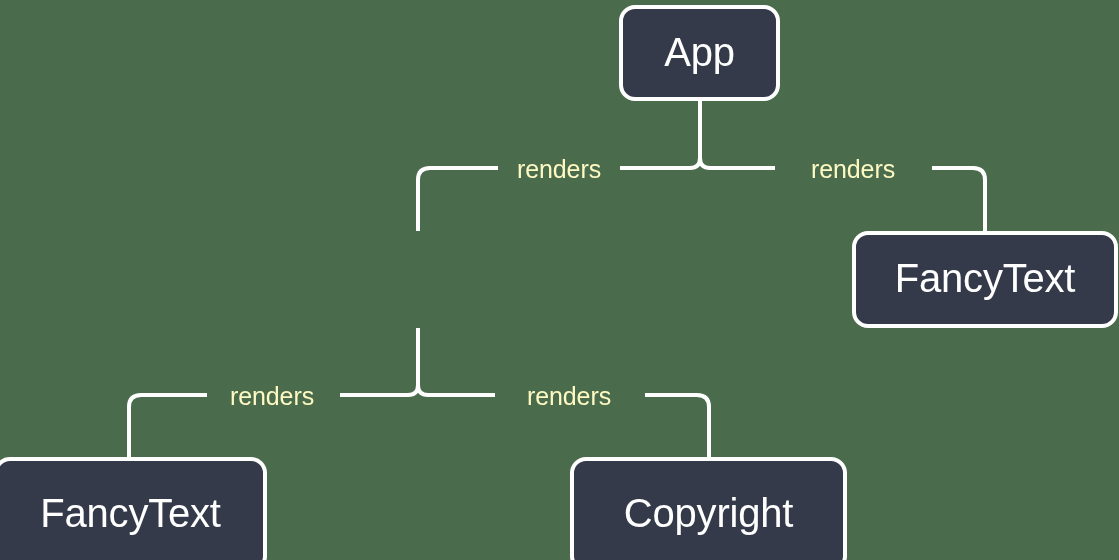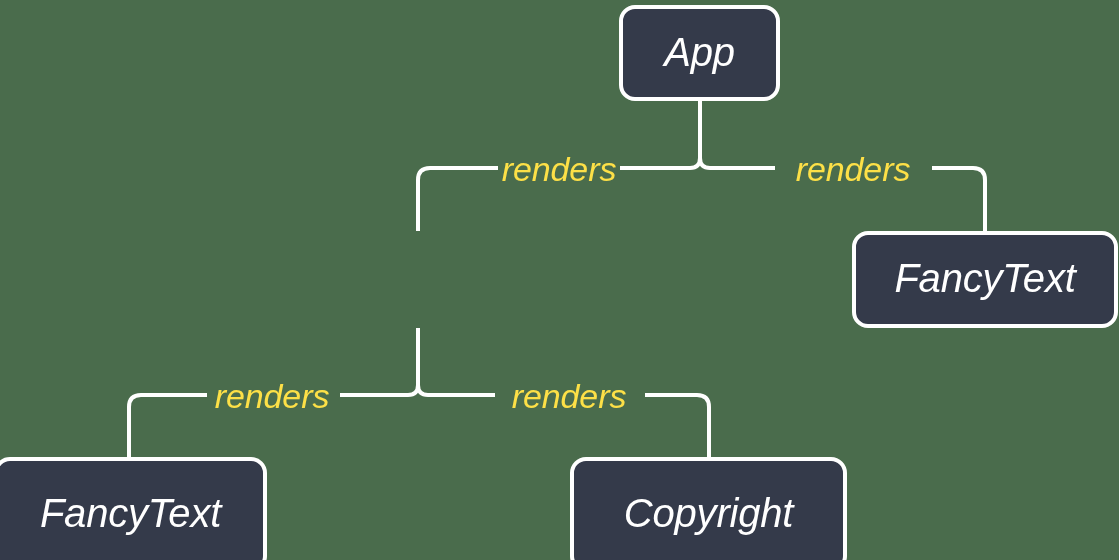--- a/index.html
+++ b/index.html
@@ -11,21 +11,20 @@
     height: 560px;
     overflow: hidden;
     font-family: "Liberation Sans", sans-serif;
     background: #4a6c4c;
   }
   #diagram-root {
     position: relative;
     width: 961px;
     height: 560px;
     background: #4a6c4c;
-    font-style: italic;
   }
   #tree-svg {
     position: absolute;
     left: 0;
     top: 0;
     width: 1119px;
     height: 560px;
     display: block;
   }
   .node-box {
@@ -44,22 +43,22 @@
     line-height: 1;
     white-space: nowrap;
     font-family: "Liberation Sans", sans-serif;
   }
   .node-label {
     display: block;
     padding-bottom: 3px;
   }
   .edge-label {
     position: absolute;
-    color: #fde047;
-    font-size: 34px;
+    color: #fef9c3;
+    font-size: 25px;
     font-weight: 400;
     line-height: 1;
     white-space: nowrap;
     font-family: "Liberation Sans", sans-serif;
     transform: translate(-50%, -50%);
     letter-spacing: -0.1px;
   }
 </style>
 </head>
 <body>

